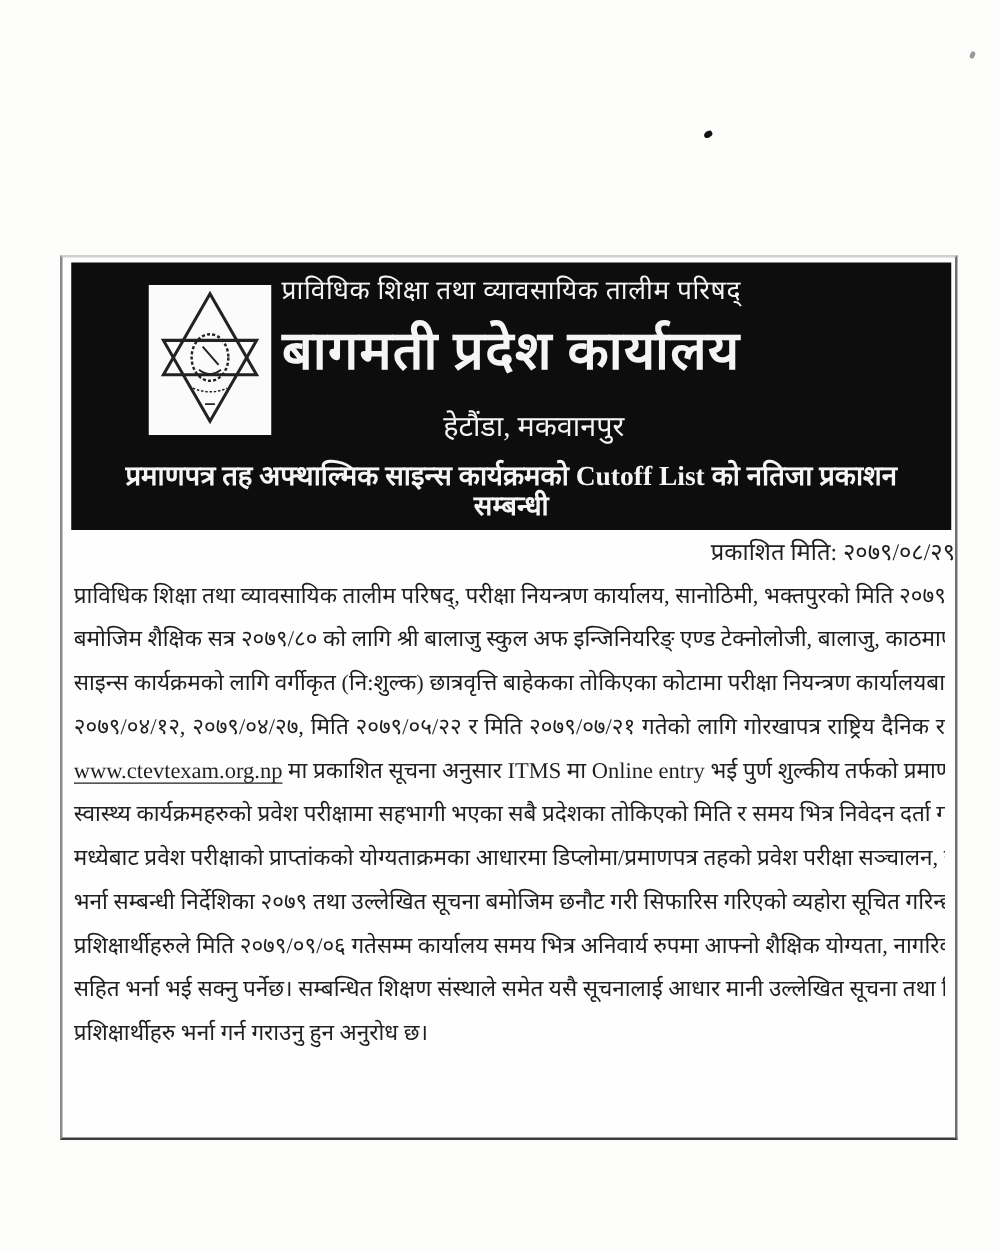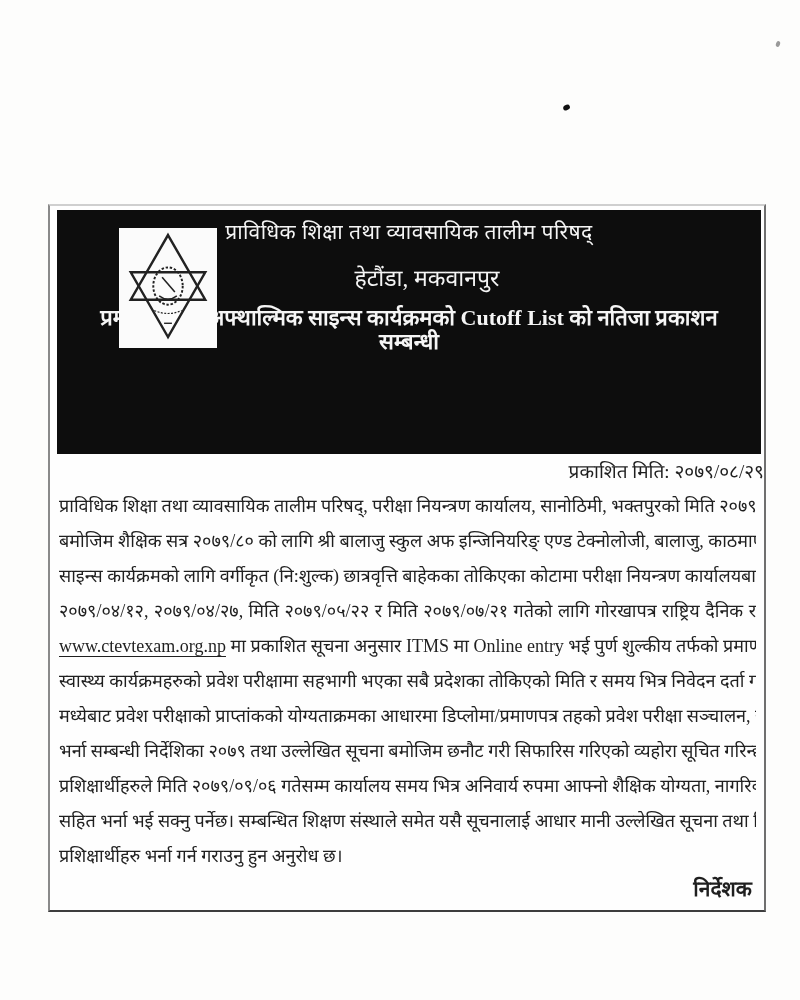--- a/index.html
+++ b/index.html
@@ -29,21 +29,21 @@
     border-left:2px solid #8a8a8a;
     border-right:2px solid #6f6f6f;
     border-bottom:2px solid #3d3d3d;
     border-top:2px solid #cfcfcf;
     background:#fefefe;
     box-sizing:border-box;
   }
   .header-block{
     position:relative;
     margin:4px 3px 0 7px;
-    height:244px;
+    height:214px;
     background:#0d0d0d;
     color:#f5f5f5;
     text-align:center;
   }
   .logo-box{
     position:absolute;left:62px;top:18px;
     width:98px;height:120px;
     background:#fbfbfb;
   }
   .org-line{
@@ -123,36 +123,36 @@
           <polygon points="50,7 88,73 12,73" fill="none" stroke="#222" stroke-width="2.5"></polygon>
           <polygon points="50,111 12,45 88,45" fill="none" stroke="#222" stroke-width="2.5"></polygon>
           <ellipse cx="50" cy="59" rx="15" ry="19" fill="none" stroke="#222" stroke-width="2" stroke-dasharray="2.5,1.8"></ellipse>
           <line x1="44" y1="50" x2="57" y2="65" stroke="#222" stroke-width="1.6"></line>
           <path d="M41,69 Q50,76 59,69" fill="none" stroke="#222" stroke-width="1.4"></path>
           <path d="M36,84 Q50,90 64,84" fill="none" stroke="#222" stroke-width="1.2" stroke-dasharray="2,1.5"></path>
           <line x1="46" y1="97" x2="54" y2="97" stroke="#222" stroke-width="1.4"></line>
         </svg>
       </div>
       <div class="org-line">प्राविधिक शिक्षा तथा व्यावसायिक तालीम परिषद्</div>
+      <div class="office-title">बागमती प्रदेश कार्यालय</div>
       <div class="location">हेटौंडा, मकवानपुर</div>
       <div class="notice-title">प्रमाणपत्र तह अफ्थाल्मिक साइन्स कार्यक्रमको Cutoff List को नतिजा प्रकाशन सम्बन्धी</div>
     </div>
 
     <div class="pub-date">प्रकाशित मिति: २०७९/०८/२९</div>
 
     <div class="body-text">
       <div class="doc-line">प्राविधिक शिक्षा तथा व्यावसायिक तालीम परिषद्, परीक्षा नियन्त्रण कार्यालय, सानोठिमी, भक्तपुरको मिति २०७९/०८/२१ गतेको सूचना</div>
       <div class="doc-line">बमोजिम शैक्षिक सत्र २०७९/८० को लागि श्री बालाजु स्कुल अफ इन्जिनियरिङ् एण्ड टेक्नोलोजी, बालाजु, काठमाण्डौमा अफ्थाल्मिक</div>
       <div class="doc-line">साइन्स कार्यक्रमको लागि वर्गीकृत (नि:शुल्क) छात्रवृत्ति बाहेकका तोकिएका कोटामा परीक्षा नियन्त्रण कार्यालयबाट मिति</div>
       <div class="doc-line">२०७९/०४/१२, २०७९/०४/२७, मिति २०७९/०५/२२ र मिति २०७९/०७/२१ गतेको लागि गोरखापत्र राष्ट्रिय दैनिक र</div>
       <div class="doc-line"><span class="url">www.ctevtexam.org.np</span><span> मा प्रकाशित सूचना अनुसार ITMS मा Online entry भई पुर्ण शुल्कीय तर्फको प्रमाणपत्र तहको</span></div>
       <div class="doc-line">स्वास्थ्य कार्यक्रमहरुको प्रवेश परीक्षामा सहभागी भएका सबै प्रदेशका तोकिएको मिति र समय भित्र निवेदन दर्ता गराएका परीक्षार्थीहरु</div>
       <div class="doc-line">मध्येबाट प्रवेश परीक्षाको प्राप्तांकको योग्यताक्रमका आधारमा डिप्लोमा/प्रमाणपत्र तहको प्रवेश परीक्षा सञ्चालन, छात्रवृत्ति वितरण तथा</div>
       <div class="doc-line">भर्ना सम्बन्धी निर्देशिका २०७९ तथा उल्लेखित सूचना बमोजिम छनौट गरी सिफारिस गरिएको व्यहोरा सूचित गरिन्छ। सिफारिस भएका</div>
       <div class="doc-line">प्रशिक्षार्थीहरुले मिति २०७९/०९/०६ गतेसम्म कार्यालय समय भित्र अनिवार्य रुपमा आफ्नो शैक्षिक योग्यता, नागरिकता तथा प्रवेश पत्र</div>
       <div class="doc-line">सहित भर्ना भई सक्नु पर्नेछ। सम्बन्धित शिक्षण संस्थाले समेत यसै सूचनालाई आधार मानी उल्लेखित सूचना तथा निर्देशिका बमोजिम</div>
       <div class="doc-line doc-line--last">प्रशिक्षार्थीहरु भर्ना गर्न गराउनु हुन अनुरोध छ।</div>
     </div>
 
-    <div class="signature">निर्देशक</div>
 
   </div>
 </div>
 
 </body></html>

